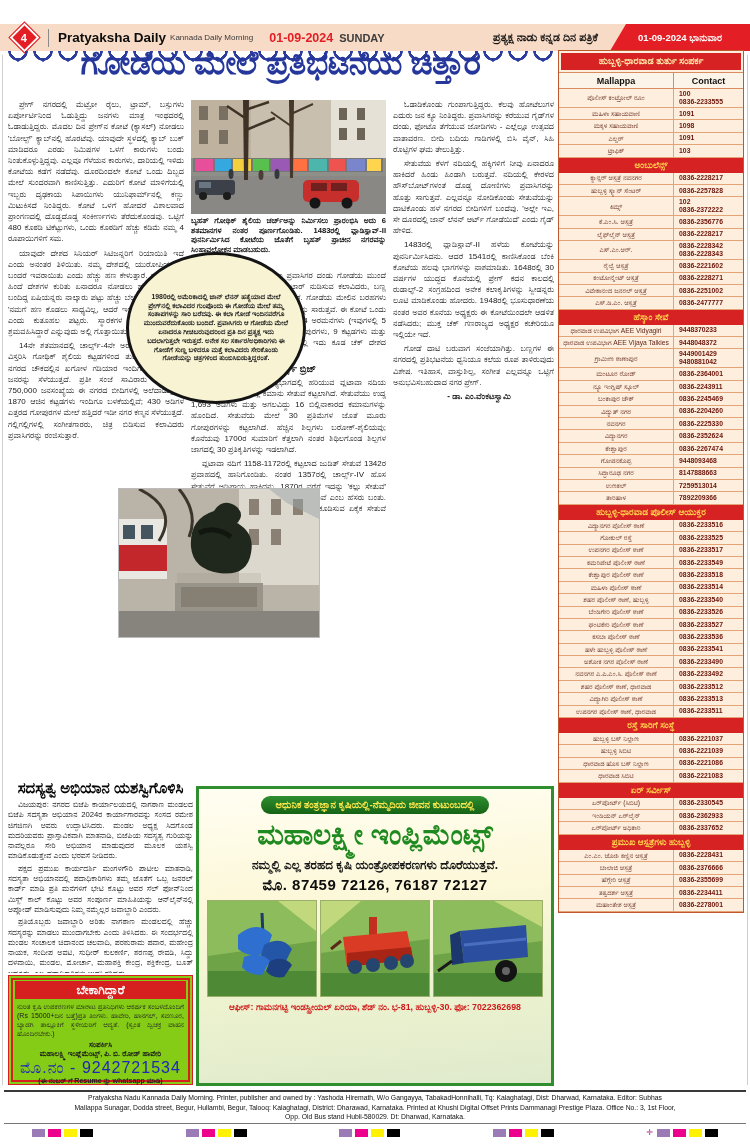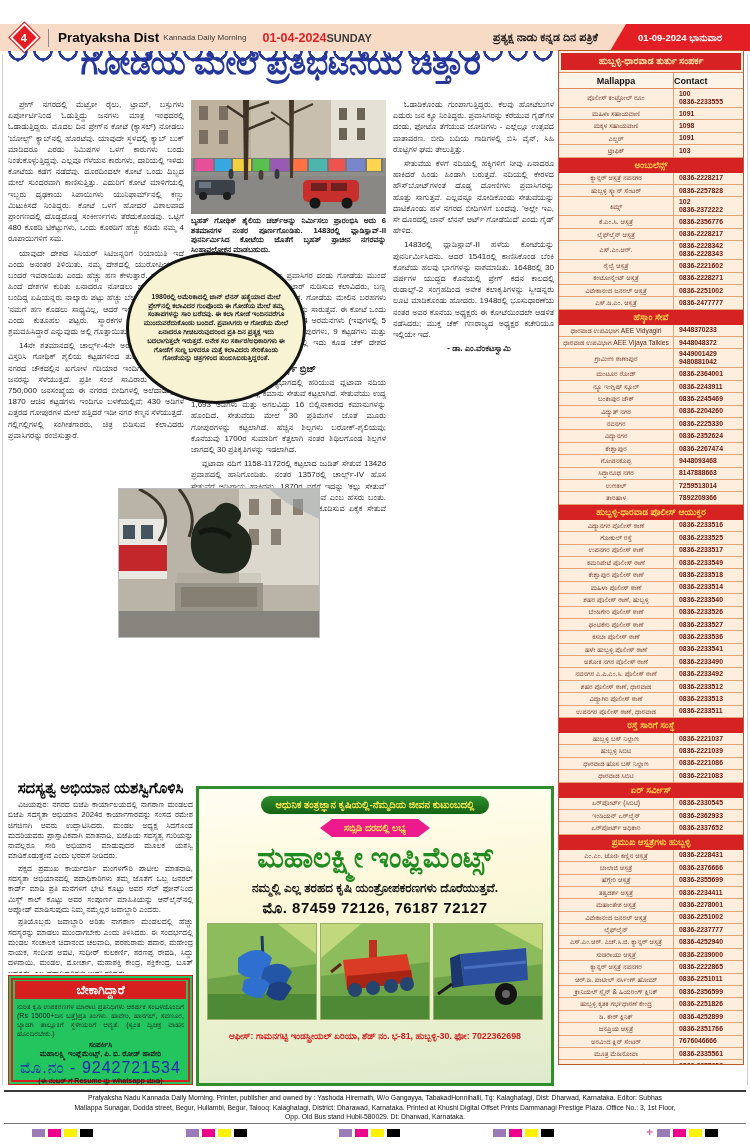--- a/index.html
+++ b/index.html
@@ -7,21 +7,21 @@
         font-family:"Liberation Sans","DejaVu Sans",sans-serif;color:#1b1b1b;}
   
   .masthead{position:absolute;left:0;top:24px;width:750px;height:27px;background:#f8dbc6;display:flex;align-items:center;}
   .diamond{width:17px;height:17px;background:#e31e24;border:2px solid #fff;outline:1px solid #e31e24;
            transform:rotate(45deg);margin-left:14px;display:flex;align-items:center;justify-content:center;flex:0 0 auto;}
   .diamond span{transform:rotate(-45deg);color:#fff;font-weight:bold;font-size:11px;}
   .mast-sep{width:1px;height:18px;background:#8a8a8a;margin:0 9px 0 13px;}
   .mast-title{font-weight:bold;font-size:13.5px;color:#0d0d0d;}
   .mast-sub{font-size:8px;color:#3a3a3a;margin-left:4px;}
   .mast-date{color:#e31e24;font-weight:bold;font-size:12.5px;margin-left:16px;}
-  .mast-day{color:#3c3c3c;font-weight:bold;font-size:11px;}
+  .mast-day{color:#3c3c3c;font-weight:bold;font-size:11px;margin-left:6px;}
   .mast-kn{font-weight:bold;font-size:11px;color:#161616;margin-left:auto;margin-right:152px;}
   .date-badge{position:absolute;right:0;top:0;height:27px;width:140px;background:#e31e24;color:#fff;
               font-weight:bold;font-size:9.5px;display:flex;align-items:center;justify-content:center;
               clip-path:polygon(16px 0,100% 0,100% 100%,0 100%);}
   
   .scallops{position:absolute;left:6px;top:51px;width:548px;height:11px;
     background-image:
       radial-gradient(circle at 12px 0px, transparent 7px, #2c3d9e 7px, #2c3d9e 9.5px, transparent 10px),
       radial-gradient(circle at 12px 9px, #2c3d9e 1.4px, transparent 2px);
     background-size:25px 11px;background-repeat:repeat-x;}
@@ -45,49 +45,49 @@
   #pullquote{position:absolute;left:126px;top:252px;width:180px;height:152px;z-index:5;
              background:#f8f3d3;border:3px solid #141414;border-radius:50%;
              box-sizing:border-box;display:flex;align-items:center;justify-content:center;overflow:hidden;}
   #pullquote .q{font-size:6.9px;line-height:8.8px;font-weight:bold;text-align:center;padding:14px 13px;color:#222;}
   
   #art2{position:absolute;left:8px;top:779px;width:185px;height:194px;overflow:hidden;}
   .art2-title{font-size:15px;font-weight:bold;color:#050505;text-align:center;margin:0 0 3px;}
   #art2body p{margin:0 0 2px;text-indent:10px;font-size:7.7px;line-height:10.3px;text-align:justify;}
   
   #classified{position:absolute;left:8px;top:975px;width:185px;height:110px;border:1px solid #d6201f;
-              padding:2px;box-sizing:border-box;background:#22c55e;}
+              padding:2px;box-sizing:border-box;background:#84cc16;}
   #classified .inner{border:2px solid #d6201f;height:100%;box-sizing:border-box;padding:2px 4px;text-align:center;}
   .cl-head{background:#d6201f;color:#fff;font-weight:bold;font-size:12px;padding:2px 0;margin:-1px -2px 3px;}
   .cl-body{font-size:7px;line-height:9px;text-align:justify;color:#222;}
   .cl-contact{font-size:7.4px;font-weight:bold;margin-top:2px;}
   .cl-company{font-size:7.4px;font-weight:bold;}
   .cl-phone{font-size:16px;font-weight:normal;color:#2026b8;letter-spacing:1px;margin-top:1px;}
   .cl-note{font-size:7px;font-weight:bold;color:#222;}
   
   #bigad{position:absolute;left:196px;top:786px;width:358px;height:300px;border:3px solid #2f8f2f;
          box-sizing:border-box;text-align:center;
          background:linear-gradient(175deg,#fffef2 0%,#fdf8da 35%,#eef3cf 65%,#dfeacd 100%);}
   .ad-banner{display:inline-block;margin-top:7px;background:linear-gradient(#2f8f2f,#156315);color:#ffe84d;
              font-size:9.8px;font-weight:bold;padding:3px 15px;border-radius:12px;}
   .ad-ribbon{display:inline-block;margin-top:5px;background:#ec1a8d;color:#ffe84d;font-size:9.5px;font-weight:bold;
              padding:3px 24px;clip-path:polygon(0 50%,12px 0,calc(100% - 12px) 0,100% 50%,calc(100% - 12px) 100%,12px 100%);}
   .ad-title{font-size:28px;font-weight:bold;color:#1f8a1f;margin-top:5px;}
   .ad-tagline{font-size:12px;font-weight:bold;color:#151515;margin-top:6px;}
   .ad-phones{font-size:15px;font-weight:bold;color:#0d0d0d;margin-top:4px;letter-spacing:0.5px;}
   .ad-photos{display:flex;justify-content:space-between;padding:6px 8px 0;}
   .adphoto{width:108px;height:95px;border:1px solid #9ab06a;overflow:hidden;}
-  .ad-office{margin-top:11px;font-size:8.8px;font-weight:bold;color:#d11a1a;}
-  
-  #sidebar{position:absolute;left:558px;top:50px;width:186px;height:1015px;border:1px solid #c0582c;
+  .ad-office{margin-top:5px;font-size:8.8px;font-weight:bold;color:#d11a1a;}
+  
+  #sidebar{position:absolute;left:558px;top:50px;width:186px;height:863px;border:1px solid #c0582c;
            background:#fdeedd;box-sizing:border-box;overflow:hidden;}
   .sb-title{background:#d62222;color:#ffe9a8;font-weight:bold;font-size:9.3px;text-align:center;padding:3px 0;margin:2px;}
   .sb-colhead{display:flex;font-weight:bold;font-size:9px;color:#111;border-top:1px solid #d98c5f;border-bottom:1px solid #d98c5f;background:#fdf4e9;}
   .sb-colhead .h1{flex:0 0 62%;padding:2.5px 0;text-align:center;}
-  .sb-colhead .h2{flex:1;padding:2.5px 0;border-left:1px solid #d98c5f;}
+  .sb-colhead .h2{flex:1;padding:2.5px 0;text-align:center;border-left:1px solid #d98c5f;}
   .sb-sec{background:#d62222;color:#ffd34d;font-weight:bold;font-size:8.8px;text-align:center;padding:2px 0;}
   .sb-row{display:flex;border-bottom:1px solid #e3a478;min-height:11.4px;}
   .sb-name{flex:0 0 62%;font-size:6.7px;color:#5d1f12;text-align:center;padding:1px 2px;box-sizing:border-box;
            line-height:7.6px;display:flex;align-items:center;justify-content:center;}
   .sb-contact{flex:1;font-size:6.8px;font-weight:bold;color:#6b1208;border-left:1px solid #e3a478;
               padding:1px 0 1px 5px;line-height:8px;display:flex;flex-direction:column;justify-content:center;}
   
   .vrule{position:absolute;width:1px;background:#cfcfcf;top:55px;height:1030px;}
   .foot-rule{position:absolute;left:4px;top:1090px;width:742px;height:2px;background:#3a3a3a;}
   .foot-rule2{position:absolute;left:4px;top:1123px;width:742px;height:1px;background:#777;}
@@ -102,23 +102,23 @@
 </head>
 <body>
 
 <div id="page">
 
   <div class="masthead">
     <div class="diamond">
         <span>4</span>
       </div>
     <div class="mast-sep"></div>
-    <span class="mast-title">Pratyaksha Dist</span>
+    <span class="mast-title">Pratyaksha Daily</span>
     <span class="mast-sub">Kannada Daily Morning</span>
-    <span class="mast-date">01-04-2024</span>
+    <span class="mast-date">01-09-2024</span>
     <span class="mast-day">SUNDAY</span>
     <span class="mast-kn">ಪ್ರತ್ಯಕ್ಷ ನಾಡು ಕನ್ನಡ ದಿನ ಪತ್ರಿಕೆ</span>
     <div class="date-badge">01-09-2024 ಭಾನುವಾರ</div>
   </div>
 
   <div class="scallops"></div>
   <div class="headline">ಗೋಡೆಯ ಮೇಲೆ ಪ್ರತಿಭಟನೆಯ ಚಿತ್ತಾರ</div>
 
   <div class="tcol" id="col1">
       <p>ಪ್ರೇಗ್ ನಗರದಲ್ಲಿ ಮೆಟ್ರೋ ರೈಲು, ಟ್ರಾಮ್, ಬಸ್ಸುಗಳು ಏರ್ಪೋರ್ಟಿನಿಂದ ಓಡುತ್ತಿದ್ದು ಜನಗಳು ಮಾತ್ರ ಇಂಥದರಲ್ಲಿ ಓಡಾಡುತ್ತಿದ್ದರು. ಮೊದಲ ದಿನ ಪ್ರೇಗ್‌ನ ಕೋಟೆ (ಕ್ಯಾಸಲ್) ನೋಡಲು 'ಬೋಲ್ಟ್' ಕ್ಯಾಬ್‌ನಲ್ಲಿ ಹೊರಟೆವು. ಯಾವುದೇ ಸ್ಥಳದಲ್ಲಿ ಕ್ಯಾಬ್ ಬುಕ್ ಮಾಡಿದರೂ ಎರಡು ನಿಮಿಷಗಳ ಒಳಗೆ ಕಾರುಗಳು ಬಂದು ನಿಂತುಕೊಳ್ಳುತ್ತಿದ್ದವು. ಎಲ್ಲವೂ ಗೆಳೆಯನ ಕಾರುಗಳು, ದಾರಿಯಲ್ಲಿ ಇಳಿದು ಕೋಟೆಯ ಕಡೆಗೆ ನಡೆದೆವು. ದೂರದಿಂದಲೇ ಕೋಟೆ ಒಂದು ದಿಬ್ಬದ ಮೇಲೆ ಸುಂದರವಾಗಿ ಕಾಣಿಸುತ್ತಿತ್ತು. ಎದುರಿಗೆ ಕೋಟೆ ಮಾಳಿಗೆಯಲ್ಲಿ ಇಬ್ಬರು ದೃಢಕಾಯ ಸಿಪಾಯಿಗಳು ಯುನಿಫಾರ್ಮ್‌ನಲ್ಲಿ ಕಣ್ಣು ಮಿಟುಕಿಸದೆ ನಿಂತಿದ್ದರು. ಕೋಟೆ ಒಳಗೆ ಹೋದರೆ ವಿಶಾಲವಾದ ಪ್ರಾಂಗಣದಲ್ಲಿ ದೊಡ್ಡದೊಡ್ಡ ಸಂಕೀರ್ಣಗಳು ತೆರೆದುಕೊಂಡವು. ಒಟ್ಟಿಗೆ 480 ಕೊಠಡಿ ಟಿಕೆಟ್ಟುಗಳು, ಒಂದು ಕೊಠಡಿಗೆ ಹೆಚ್ಚು ಕಡಿಮೆ ನಮ್ಮ 4 ರೂಪಾಯಿಗಳಿಗೆ ಸಮ.</p>
@@ -181,20 +181,21 @@
         <p>ಮಧ್ಯಕಾಲದಲ್ಲಿ ಪ್ರೇಗ್ ಮಧ್ಯಭಾಗದಲ್ಲಿ ಹರಿಯುವ ವ್ಲಟಾವಾ ನದಿಯ ಮೇಲೆ ಗ್ರಾನೈಟ್ ಕಲ್ಲುಗಳಲ್ಲಿ ಕಮಾನು ಸೇತುವೆ ಕಟ್ಟಲಾಗಿದೆ. ಸೇತುವೆಯು ಉದ್ದ 1,693 ಅಡಿಗಳು ಮತ್ತು ಅಗಲವಿದ್ದು 16 ಬಿಲ್ಲಿನಾಕಾರದ ಕಮಾನುಗಳನ್ನು ಹೊಂದಿದೆ. ಸೇತುವೆಯ ಮೇಲೆ 30 ಪ್ರತಿಮೆಗಳ ಜೊತೆ ಮೂರು ಗೋಪುರಗಳನ್ನು ಕಟ್ಟಲಾಗಿದೆ. ಹೆಚ್ಚಿನ ಶಿಲ್ಪಗಳು ಬರೋಕ್-ಶೈಲಿಯವು; ಕೊನೆಯವು 1700ರ ಸುಮಾರಿಗೆ ಕೆತ್ತಲಾಗಿ ನಂತರ ಶಿಥಿಲಗೊಂಡ ಶಿಲ್ಪಗಳ ಜಾಗದಲ್ಲಿ 30 ಪ್ರತಿಕೃತಿಗಳನ್ನು ಇಡಲಾಗಿದೆ.</p>
         <p>ವ್ಲಟಾವಾ ನದಿಗೆ 1158-1172ರಲ್ಲಿ ಕಟ್ಟಲಾದ ಜುಡಿತ್ ಸೇತುವೆ 1342ರ ಪ್ರವಾಹದಲ್ಲಿ ಹಾನಿಗೊಂಡಿತು. ನಂತರ 1357ರಲ್ಲಿ ಚಾರ್ಲ್ಸ್-IV ಹೊಸ ಸೇತುವೆಗೆ ಅಡಿಪಾಯ ಹಾಕಿದನು. 1870ರ ವರೆಗೆ ಇದನ್ನು 'ಕಲ್ಲು ಸೇತುವೆ' ಎಂದೇ ಕರೆಯುತ್ತಿದ್ದರು; ಆ ನಂತರ ಚಾರ್ಲ್ಸ್ ಸೇತುವೆ ಎಂಬ ಹೆಸರು ಬಂತು. 1841ರ ವರೆಗೂ ನಗರದ ಎರಡು ಭಾಗಗಳನ್ನು ಕೂಡಿಸುವ ಏಕೈಕ ಸೇತುವೆ ಇದಾಗಿತ್ತು.</p>
       </div>
   </div>
 
   <div class="tcol" id="col3wrap">
     <div id="col3">
         <p>ಓಡಾಡಿಕೊಂಡು ಗುಂಪಾಗುತ್ತಿದ್ದರು. ಕೆಲವು ಹೋಟೆಲುಗಳ ಎದುರು ಜನ ಕ್ಯೂ ನಿಂತಿದ್ದರು. ಪ್ರವಾಸಿಗರನ್ನು ಕರೆಯುವ ಗೈಡ್‌ಗಳ ದಂಡು, ಫೋಟೊ ತೆಗೆಯುವ ಜೋಡಿಗಳು - ಎಲ್ಲೆಲ್ಲೂ ಉತ್ಸವದ ವಾತಾವರಣ. ಬೀದಿ ಬದಿಯ ಗಾಡಿಗಳಲ್ಲಿ ಬಿಸಿ ವೈನ್, ಸಿಹಿ ರೊಟ್ಟಿಗಳ ಘಮ ತೇಲುತ್ತಿತ್ತು.</p>
         <p>ಸೇತುವೆಯ ಕೆಳಗೆ ನದಿಯಲ್ಲಿ ಹಕ್ಕಿಗಳಿಗೆ ನೀವು ಏನಾದರೂ ಹಾಕಿದರೆ ಹಿಂಡು ಹಿಂಡಾಗಿ ಬರುತ್ತವೆ. ನದಿಯಲ್ಲಿ ಕೇರಳದ ಹೌಸ್‌ಬೋಟ್‌ಗಳಂತೆ ದೊಡ್ಡ ದೋಣಿಗಳು ಪ್ರವಾಸಿಗರನ್ನು ಹೊತ್ತು ಸಾಗುತ್ತವೆ. ಎಲ್ಲವನ್ನೂ ನೋಡಿಕೊಂಡು ಸೇತುವೆಯನ್ನು ದಾಟಿಕೊಂಡು ಹಳೆ ನಗರದ ಬೀದಿಗಳಿಗೆ ಬಂದೆವು. 'ಅಲ್ಲೇ ಇಎ, ಸೇ ದೂರದಲ್ಲಿ ಜಾನ್ ಲೆನನ್ ಆರ್ಟ್ ಗೋಡೆಯಿದೆ' ಎಂದು ಗೈಡ್ ಹೇಳಿದ.</p>
         <p>1483ರಲ್ಲಿ ವ್ಲಾಡಿಸ್ಲಾವ್-II ಹಳೆಯ ಕೋಟೆಯನ್ನು ಪುನರ್ನಿರ್ಮಿಸಿದನು. ಆದರೆ 1541ರಲ್ಲಿ ಕಾಣಿಸಿಕೊಂಡ ಬೆಂಕಿ ಕೋಟೆಯ ಹಲವು ಭಾಗಗಳನ್ನು ನಾಶಮಾಡಿತು. 1648ರಲ್ಲಿ 30 ವರ್ಷಗಳ ಯುದ್ಧದ ಕೊನೆಯಲ್ಲಿ ಪ್ರೇಗ್ ಕದನ ಕಾಲದಲ್ಲಿ ರುಡಾಲ್ಫ್-2 ಸಂಗ್ರಹದಿಂದ ಅನೇಕ ಕಲಾಕೃತಿಗಳನ್ನು ಸ್ವೀಡನ್ನರು ಲೂಟಿ ಮಾಡಿಕೊಂಡು ಹೋದರು. 1948ರಲ್ಲಿ ಭೂಸುಧಾರಣೆಯ ನಂತರ ಅವರ ಕೊನೆಯ ಅಧ್ಯಕ್ಷರು ಈ ಕೋಟೆಯಿಂದಲೇ ಆಡಳಿತ ನಡೆಸಿದರು; ಮುಕ್ತ ಚೆಕ್ ಗಣರಾಜ್ಯದ ಅಧ್ಯಕ್ಷರ ಕಚೇರಿಯೂ ಇಲ್ಲಿಯೇ ಇದೆ.</p>
+        <p>ಗೋಡೆ ದಾಟಿ ಬರುವಾಗ ಸಂಜೆಯಾಗಿತ್ತು. ಬಣ್ಣಗಳ ಈ ನಗರದಲ್ಲಿ ಪ್ರತಿಭಟನೆಯ ಧ್ವನಿಯೂ ಕಲೆಯ ರೂಪ ತಾಳಿರುವುದು ವಿಶೇಷ. ಇತಿಹಾಸ, ವಾಸ್ತುಶಿಲ್ಪ, ಸಂಗೀತ ಎಲ್ಲವನ್ನೂ ಒಟ್ಟಿಗೆ ಅನುಭವಿಸಬಹುದಾದ ನಗರ ಪ್ರೇಗ್.</p>
       </div>
     <p class="byline">- ಡಾ. ಎಂ.ವೆಂಕಟಸ್ವಾಮಿ</p>
   </div>
 
   <div id="pullquote">
     <div class="q">1980ರಲ್ಲಿ ಅಮೆರಿಕಾದಲ್ಲಿ ಜಾನ್ ಲೆನನ್ ಹತ್ಯೆಯಾದ ಮೇಲೆ ಪ್ರೇಗ್‌ನಲ್ಲಿ ಕಲಾವಿದರ ಗುಂಪೊಂದು ಈ ಗೋಡೆಯ ಮೇಲೆ ತಮ್ಮ ಸಂತಾಪಗಳನ್ನು ಸಾರಿ ಬರೆದವು. ಈ ಕಲಾ ಗೋಡೆ ಇಂದಿನವರೆಗೂ ಮುಂದುವರೆದುಕೊಂಡು ಬಂದಿದೆ. ಪ್ರವಾಸಿಗರು ಆ ಗೋಡೆಯ ಮೇಲೆ ಏನಾದರೂ ಗೀಚಿಬರುವುದರಿಂದ ಪ್ರತಿ ದಿನ ಪ್ರತ್ಯಕ್ಷ ಇದು ಬದಲಾಗುತ್ತಲೇ ಇರುತ್ತದೆ. ಅನೇಕ ಸಲ ಸರ್ಕಾರ/ಅಧಿಕಾರಿಗಳು ಈ ಗೋಡೆಗೆ ಸುಣ್ಣ ಬಳಿದರೂ ಮತ್ತೆ ಕಲಾವಿದರು ಸೇರಿಕೊಂಡು ಗೋಡೆಯನ್ನು ಚಿತ್ರಗಳಿಂದ ತುಂಬಿಸಿಬಿಡುತ್ತಿದ್ದರಂತೆ.</div>
   </div>
 
   <div class="photo" id="photo2">
     <svg width="200" height="148" viewBox="0 0 200 148" xmlns="http://www.w3.org/2000/svg">
@@ -235,21 +236,20 @@
       <div class="cl-body">ನುರಿತ ಕೃಷಿ ಉಪಕರಣಗಳ ಮಾರಾಟ ಪ್ರತಿನಿಧಿಗಳು ಆಕರ್ಷಕ ಸಂಬಳದೊಂದಿಗೆ (Rs 15000+ದಿನ ಬತ್ತೆ)ಪ್ರತಿ ತಿಂಗಳು. ಹಾವೇರಿ, ಹಾನಗಲ್, ಸವಣೂರ, ಬ್ಯಾಡಗಿ ತಾಲ್ಲೂಕಿಗೆ ಸ್ಥಳೀಯರಿಗೆ ಆದ್ಯತೆ. (ಸ್ವಂತ ದ್ವಿಚಕ್ರ ವಾಹನ ಹೊಂದಿರಬೇಕು.)</div>
       <div class="cl-contact">ಸಂಪರ್ಕಿಸಿ</div>
       <div class="cl-company">ಮಹಾಲಕ್ಷ್ಮಿ ಇಂಪ್ಲೆಮೆಂಟ್ಸ್, ಪಿ. ಬಿ. ರೋಡ್ ಹಾವೇರಿ</div>
       <div class="cl-phone">ಮೊ.ನಂ - 9242721534</div>
       <div class="cl-note">(ಈ ನಂಬರ್ ಗೆ Resume ನ್ನು whatsapp ಮಾಡಿ)</div>
     </div>
   </div>
 
   <div id="bigad">
     <div><span class="ad-banner">ಆಧುನಿಕ ತಂತ್ರಜ್ಞಾನ ಕೃಷಿಯಲ್ಲಿ-ನೆಮ್ಮದಿಯ ಜೀವನ ಕುಟುಂಬದಲ್ಲಿ</span></div>
-    <div><span class="ad-ribbon">ಸಬ್ಸಿಡಿ ದರದಲ್ಲಿ ಲಭ್ಯ</span></div>
     <div class="ad-title">ಮಹಾಲಕ್ಷ್ಮೀ ಇಂಪ್ಲಿಮೆಂಟ್ಸ್</div>
     <div class="ad-tagline">ನಮ್ಮಲ್ಲಿ ಎಲ್ಲ ತರಹದ ಕೃಷಿ ಯಂತ್ರೋಪಕರಣಗಳು ದೊರೆಯುತ್ತವೆ.</div>
     <div class="ad-phones">ಮೊ. 87459 72126, 76187 72127</div>
     <div class="ad-photos">
       <div class="adphoto">
         <svg width="108" height="95" viewBox="0 0 108 95" xmlns="http://www.w3.org/2000/svg">
           <rect width="108" height="95" fill="#6fa347"></rect>
           <path d="M0 0 L108 0 L108 40 L0 55 Z" fill="#8cbc5c"></path>
           <path d="M70 0 L108 0 L108 30 Z" fill="#d8e48a" opacity="0.7"></path>
           <rect x="0" y="70" width="108" height="25" fill="#4e8a35"></rect>

